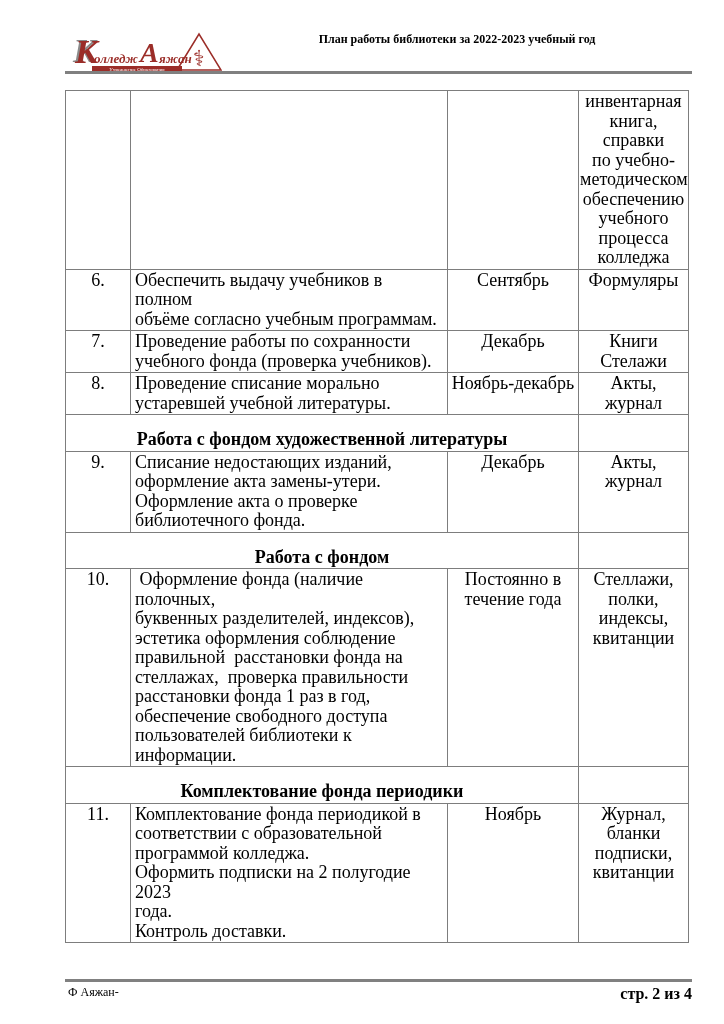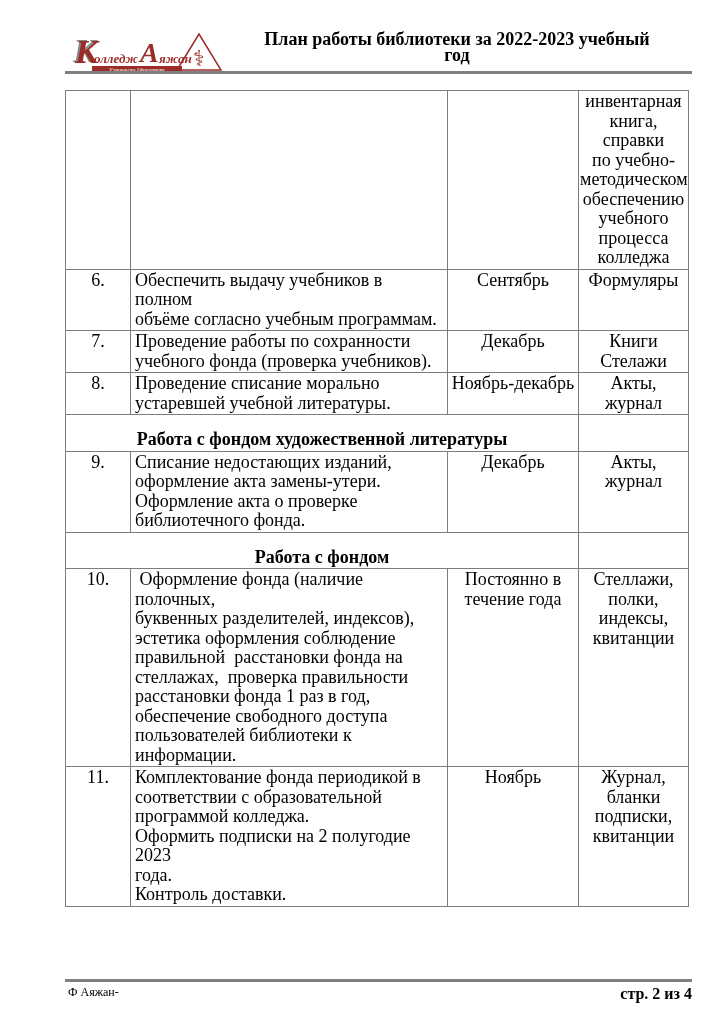--- a/index.html
+++ b/index.html
@@ -15,21 +15,21 @@
     font-family: "Liberation Serif", serif;
     color: var(--text-black);
     overflow: hidden;
   }
   .page { position: absolute; top: 0; left: 0; width: 724px; height: 1024px; background: #fff; }
 
   
   .logo { position: absolute; left: 72px; top: 25px; width: 150px; height: 56px; color: var(--logo-red); }
   .page-title {
     position: absolute; left: 255px; top: 31px; width: 404px;
-    text-align: center; font-weight: bold; font-size: 18px; line-height: 16px;
+    text-align: center; font-weight: bold; font-size: 12px; line-height: 16px;
   }
   .rule { position: absolute; left: 65px; width: 627px; height: 3px; background: var(--rule-gray); }
   .rule-top { top: 71px; }
   .rule-bottom { top: 979px; }
 
   
   table.plan-table {
     position: absolute; left: 65px; top: 90px; width: 623px;
     border-collapse: collapse; table-layout: fixed;
   }
@@ -166,20 +166,24 @@
 обеспечение свободного доступа
 пользователей библиотеки к информации.</td>
           <td class="c3">Постоянно в
 течение года</td>
           <td class="c4">Стеллажи,
 полки,
 индексы,
 квитанции</td>
         </tr>
         <tr>
+          <td colspan="3" class="section-cell">Комплектование фонда периодики</td>
+          <td class="c4"></td>
+        </tr>
+        <tr>
           <td class="c1">11.</td>
           <td class="c2">Комплектование фонда периодикой в
 соответствии с образовательной
 программой колледжа.
 Оформить подписки на 2 полугодие 2023
 года.
 Контроль доставки.</td>
           <td class="c3">Ноябрь</td>
           <td class="c4">Журнал,
 бланки

